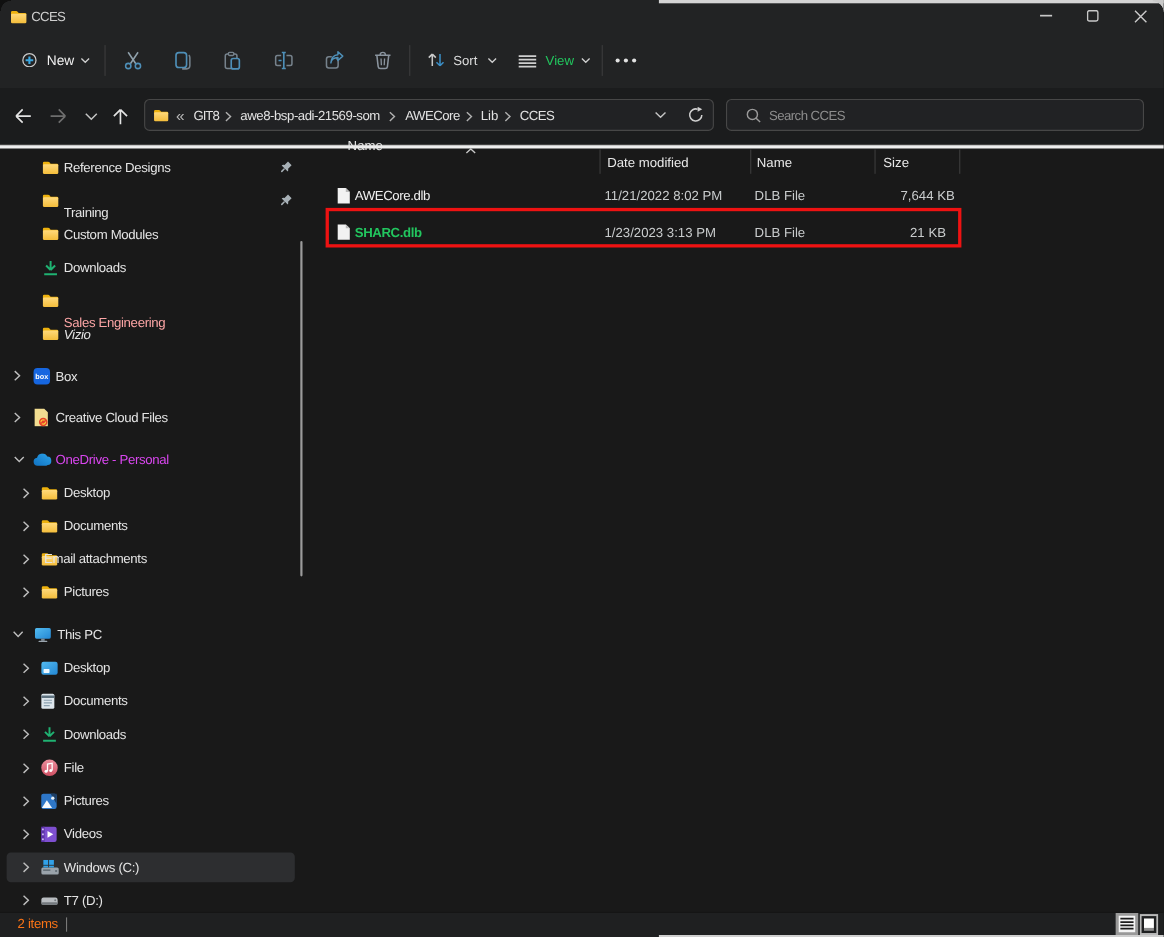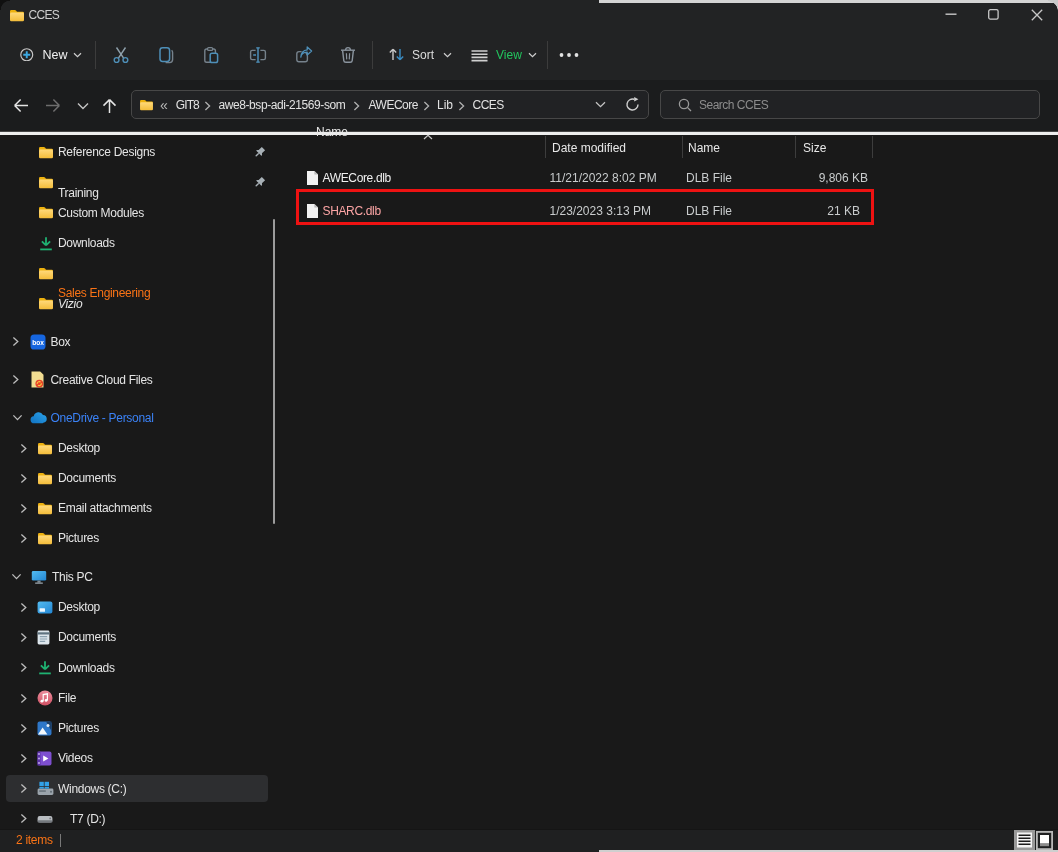--- a/index.html
+++ b/index.html
@@ -256,21 +256,21 @@
     <div class="row" style="left:58px;top:234.0px;height:18px;">
       <span class="lbl" style="color:#e4e4e4;letter-spacing:-0.3px;">Downloads</span>
     </div>
     <div class="row" style="left:38px;top:264.4px;height:18px;">
       <svg width="16" height="13" viewBox="0 0 16 13">
         <path d="M1 2.2 Q1 1 2.2 1 L5.8 1 Q6.5 1 7 1.6 L8 2.8 L13.8 2.8 Q15 2.8 15 4 L15 4.6 L1 4.6 Z" fill="#edb10e"></path>
         <rect x="1" y="3.4" width="14" height="8.8" rx="1.2" fill="url(#fgrad)"></rect>
       </svg>
     </div>
     <div class="row" style="left:58px;top:264.4px;height:18px;">
-      <span class="lbl" style="color:#f97316;letter-spacing:-0.3px;margin-top:40px;">Sales Engineering</span>
+      <span class="lbl" style="color:#fca5a5;letter-spacing:-0.3px;margin-top:40px;">Sales Engineering</span>
     </div>
     <div class="row" style="left:38px;top:294.8px;height:18px;">
       <svg width="16" height="13" viewBox="0 0 16 13">
         <path d="M1 2.2 Q1 1 2.2 1 L5.8 1 Q6.5 1 7 1.6 L8 2.8 L13.8 2.8 Q15 2.8 15 4 L15 4.6 L1 4.6 Z" fill="#edb10e"></path>
         <rect x="1" y="3.4" width="14" height="8.8" rx="1.2" fill="url(#fgrad)"></rect>
       </svg>
     </div>
     <div class="row" style="left:58px;top:294.8px;height:18px;font-style:italic;">
       <span class="lbl" style="color:#e4e4e4;letter-spacing:-0.3px;">Vizio</span>
     </div>
@@ -307,21 +307,21 @@
       <svg width="11" height="7" viewBox="0 0 11 7">
         <path d="M1.4 1.4 L5.5 5.6 L9.6 1.4" fill="none" stroke="#bdbdbd" stroke-width="1.3"></path>
       </svg>
     </div>
     <div class="row" style="left:30px;top:408.5px;height:18px;">
       <svg width="17" height="12" viewBox="0 0 17 12">
         <path d="M4.1 11.3 a3.6 3.6 0 0 1 -0.4 -7.17 a5 5 0 0 1 9.3 -1.1 a3.9 3.9 0 0 1 0.3 7.77 q-0.5 0.5 -1.4 0.5 Z" fill="url(#odg)"></path>
       </svg>
     </div>
     <div class="row" style="left:50.5px;top:408.5px;height:18px;">
-      <span class="lbl" style="color:#3b82f6;letter-spacing:-0.3px;">OneDrive - Personal</span>
+      <span class="lbl" style="color:#d946ef;letter-spacing:-0.3px;">OneDrive - Personal</span>
     </div>
     <div class="abs" style="left:19.5px;top:442.5px;">
       <svg width="7" height="11" viewBox="0 0 7 11">
         <path d="M1.4 1.4 L5.8 5.5 L1.4 9.6" fill="none" stroke="#bdbdbd" stroke-width="1.3"></path>
       </svg>
     </div>
     <div class="row" style="left:37px;top:439.0px;height:18px;">
       <svg width="16" height="13" viewBox="0 0 16 13">
         <path d="M1 2.2 Q1 1 2.2 1 L5.8 1 Q6.5 1 7 1.6 L8 2.8 L13.8 2.8 Q15 2.8 15 4 L15 4.6 L1 4.6 Z" fill="#edb10e"></path>
         <rect x="1" y="3.4" width="14" height="8.8" rx="1.2" fill="url(#fgrad)"></rect>
@@ -348,21 +348,21 @@
       <svg width="7" height="11" viewBox="0 0 7 11">
         <path d="M1.4 1.4 L5.8 5.5 L1.4 9.6" fill="none" stroke="#bdbdbd" stroke-width="1.3"></path>
       </svg>
     </div>
     <div class="row" style="left:37px;top:499.0px;height:18px;">
       <svg width="16" height="13" viewBox="0 0 16 13">
         <path d="M1 2.2 Q1 1 2.2 1 L5.8 1 Q6.5 1 7 1.6 L8 2.8 L13.8 2.8 Q15 2.8 15 4 L15 4.6 L1 4.6 Z" fill="#edb10e"></path>
         <rect x="1" y="3.4" width="14" height="8.8" rx="1.2" fill="url(#fgrad)"></rect>
       </svg>
     </div>
-    <div class="row" style="left:58px;top:499.0px;height:18px;justify-content:flex-end;">
+    <div class="row" style="left:40px;top:499.0px;height:18px;justify-content:flex-end;">
       <span class="lbl" style="color:#e4e4e4;letter-spacing:-0.3px;">Email attachments</span>
     </div>
     <div class="abs" style="left:19.5px;top:532.5px;">
       <svg width="7" height="11" viewBox="0 0 7 11">
         <path d="M1.4 1.4 L5.8 5.5 L1.4 9.6" fill="none" stroke="#bdbdbd" stroke-width="1.3"></path>
       </svg>
     </div>
     <div class="row" style="left:37px;top:529.0px;height:18px;">
       <svg width="16" height="13" viewBox="0 0 16 13">
         <path d="M1 2.2 Q1 1 2.2 1 L5.8 1 Q6.5 1 7 1.6 L8 2.8 L13.8 2.8 Q15 2.8 15 4 L15 4.6 L1 4.6 Z" fill="#edb10e"></path>
@@ -506,21 +506,21 @@
       </svg>
     </div>
     <div class="row" style="left:37px;top:809.6px;height:18px;">
       <svg width="16" height="12" viewBox="0 0 16 12">
         <rect x="0.6" y="3" width="14.8" height="6.6" rx="2" fill="#b9bdc1"></rect>
         <rect x="0.6" y="7.2" width="14.8" height="2.4" rx="1.2" fill="#74797e"></rect>
         <circle cx="13.2" cy="5.4" r="0.9" fill="#74797e"></circle>
       </svg>
     </div>
     <div class="row" style="left:58px;top:809.6px;height:18px;">
-      <span class="lbl" style="color:#e4e4e4;letter-spacing:-0.3px;margin-left:12px;">T7 (D:)</span>
+      <span class="lbl" style="color:#e4e4e4;letter-spacing:-0.3px;">T7 (D:)</span>
     </div>
   </div>
 
 <div class="abs" style="left:272.5px;top:219px;width:2px;height:305px;background:#9b9b9b;border-radius:1px;"></div>
 
 <div id="main">
     <div class="row" style="left:316px;top:120px;height:23px;">
       <span class="lbl" style="color:#e8e8e8;">Name</span>
     </div>
     <svg class="abs" style="left:423px;top:133.5px;" width="10" height="6" viewBox="0 0 10 6">
@@ -548,30 +548,30 @@
     <div class="row" style="left:322.5px;top:168.5px;height:18px;">
       <span class="lbl" style="color:#f0f0f0;letter-spacing:-0.35px;">AWECore.dlb</span>
     </div>
     <div class="row" style="left:549.5px;top:168.5px;height:18px;">
       <span class="lbl" style="color:#c9cccd;">11/21/2022 8:02 PM</span>
     </div>
     <div class="row" style="left:686px;top:168.5px;height:18px;">
       <span class="lbl" style="color:#c9cccd;">DLB File</span>
     </div>
     <div class="row" style="left:716px;top:168.5px;height:18px;width:152px;justify-content:flex-end;">
-      <span class="lbl" style="color:#c9cccd;">9,806 KB</span>
+      <span class="lbl" style="color:#c9cccd;">7,644 KB</span>
     </div>
     <div class="abs" style="left:305.5px;top:203.0px;">
       <svg width="13" height="16" viewBox="0 0 13 16">
         <path d="M1 1 L8.4 1 L12 4.6 L12 15 L1 15 Z" fill="#f2f2f2"></path>
         <path d="M8.4 1 L8.4 4.6 L12 4.6 Z" fill="#b9b9b9"></path>
       </svg>
     </div>
     <div class="row" style="left:322.5px;top:202.0px;height:18px;">
-      <span class="lbl" style="color:#fca5a5;letter-spacing:-0.35px;">SHARC.dlb</span>
+      <span class="lbl" style="color:#22c55e;letter-spacing:-0.35px;font-weight:bold;">SHARC.dlb</span>
     </div>
     <div class="row" style="left:549.5px;top:202.0px;height:18px;">
       <span class="lbl" style="color:#c9cccd;">1/23/2023 3:13 PM</span>
     </div>
     <div class="row" style="left:686px;top:202.0px;height:18px;">
       <span class="lbl" style="color:#c9cccd;">DLB File</span>
     </div>
     <div class="row" style="left:708px;top:202.0px;height:18px;width:152px;justify-content:flex-end;">
       <span class="lbl" style="color:#c9cccd;">21 KB</span>
     </div>

